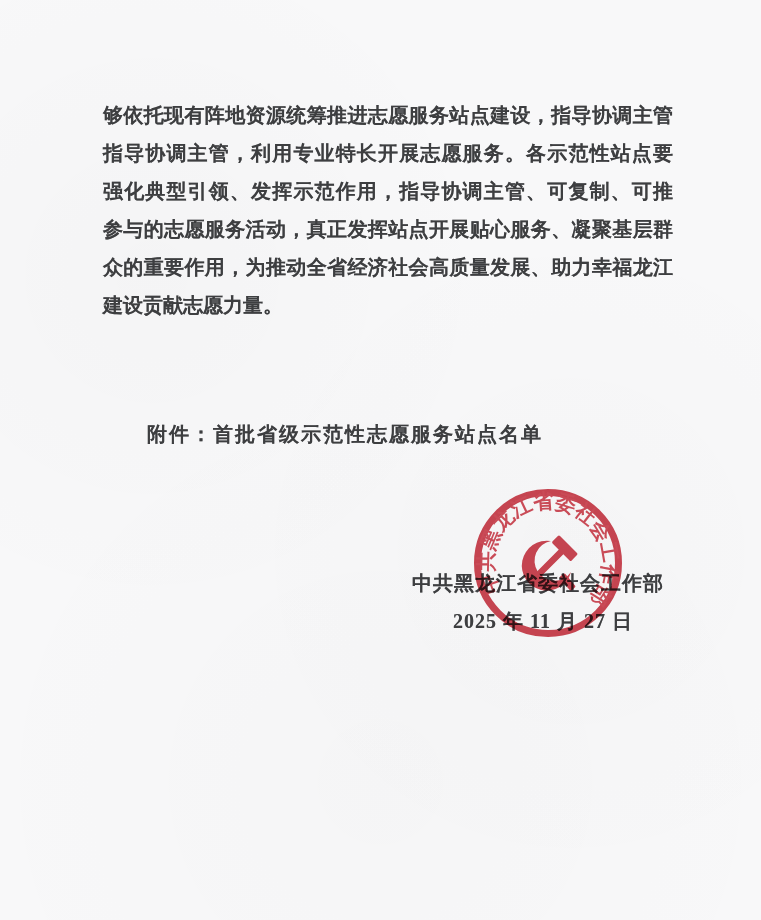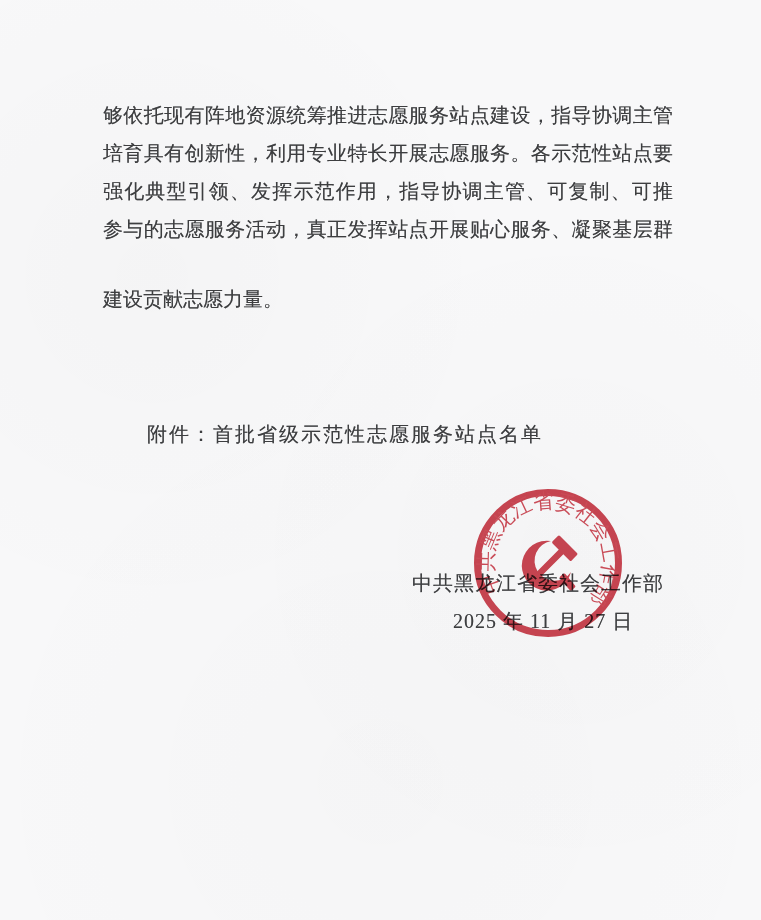--- a/index.html
+++ b/index.html
@@ -9,20 +9,21 @@
   }
   .page {
     position: relative;
     width: 761px;
     height: 920px;
     margin: 0 auto;
     background: #f8f8f9;
     overflow: hidden;
     font-family: "Liberation Serif", "DejaVu Serif", serif;
     color: #3d3e40;
+    font-weight: bold;
   }
   
   .page::before {
     content: "";
     position: absolute;
     inset: 0;
     background:
       radial-gradient(circle at 20% 30%, rgba(0,0,0,0.015), transparent 40%),
       radial-gradient(circle at 75% 60%, rgba(0,0,0,0.012), transparent 45%),
       radial-gradient(circle at 50% 85%, rgba(0,0,0,0.010), transparent 50%);
@@ -40,21 +41,20 @@
     height: 38px;
     line-height: 38px;
     text-align: justify;
     text-align-last: justify;
     text-justify: inter-character;
     white-space: nowrap;
     text-shadow: 0 0 0.5px rgba(61,62,64,0.55);
   }
   .bline--last {
     text-align-last: left;
-    margin-top: 32px;
   }
 
   .attachment {
     position: absolute;
     left: 103px;
     top: 419px;
     width: 570px;
     font-size: 20px;
     line-height: 30px;
     text-indent: 44px;
@@ -94,23 +94,24 @@
     pointer-events: none;
   }
 </style>
 </head>
 <body>
 
 <div class="page">
 
   <div class="body-text">
     <div class="bline">够依托现有阵地资源统筹推进志愿服务站点建设，指导协调主管</div>
-    <div class="bline">培育具有创新性，利用专业特长开展志愿服务。各示范性站点要</div>
+    <div class="bline">指导协调主管，利用专业特长开展志愿服务。各示范性站点要</div>
     <div class="bline">强化典型引领、发挥示范作用，指导协调主管、可复制、可推</div>
     <div class="bline">参与的志愿服务活动，真正发挥站点开展贴心服务、凝聚基层群</div>
+    <div class="bline">众的重要作用，为推动全省经济社会高质量发展、助力幸福龙江</div>
     <div class="bline bline--last">建设贡献志愿力量。</div>
   </div>
 
   <div class="attachment">附件：首批省级示范性志愿服务站点名单</div>
 
   <div class="signature">中共黑龙江省委社会工作部</div>
 
   <div class="doc-date">2025 年 11 月 27 日</div>
 
   <div class="seal">

